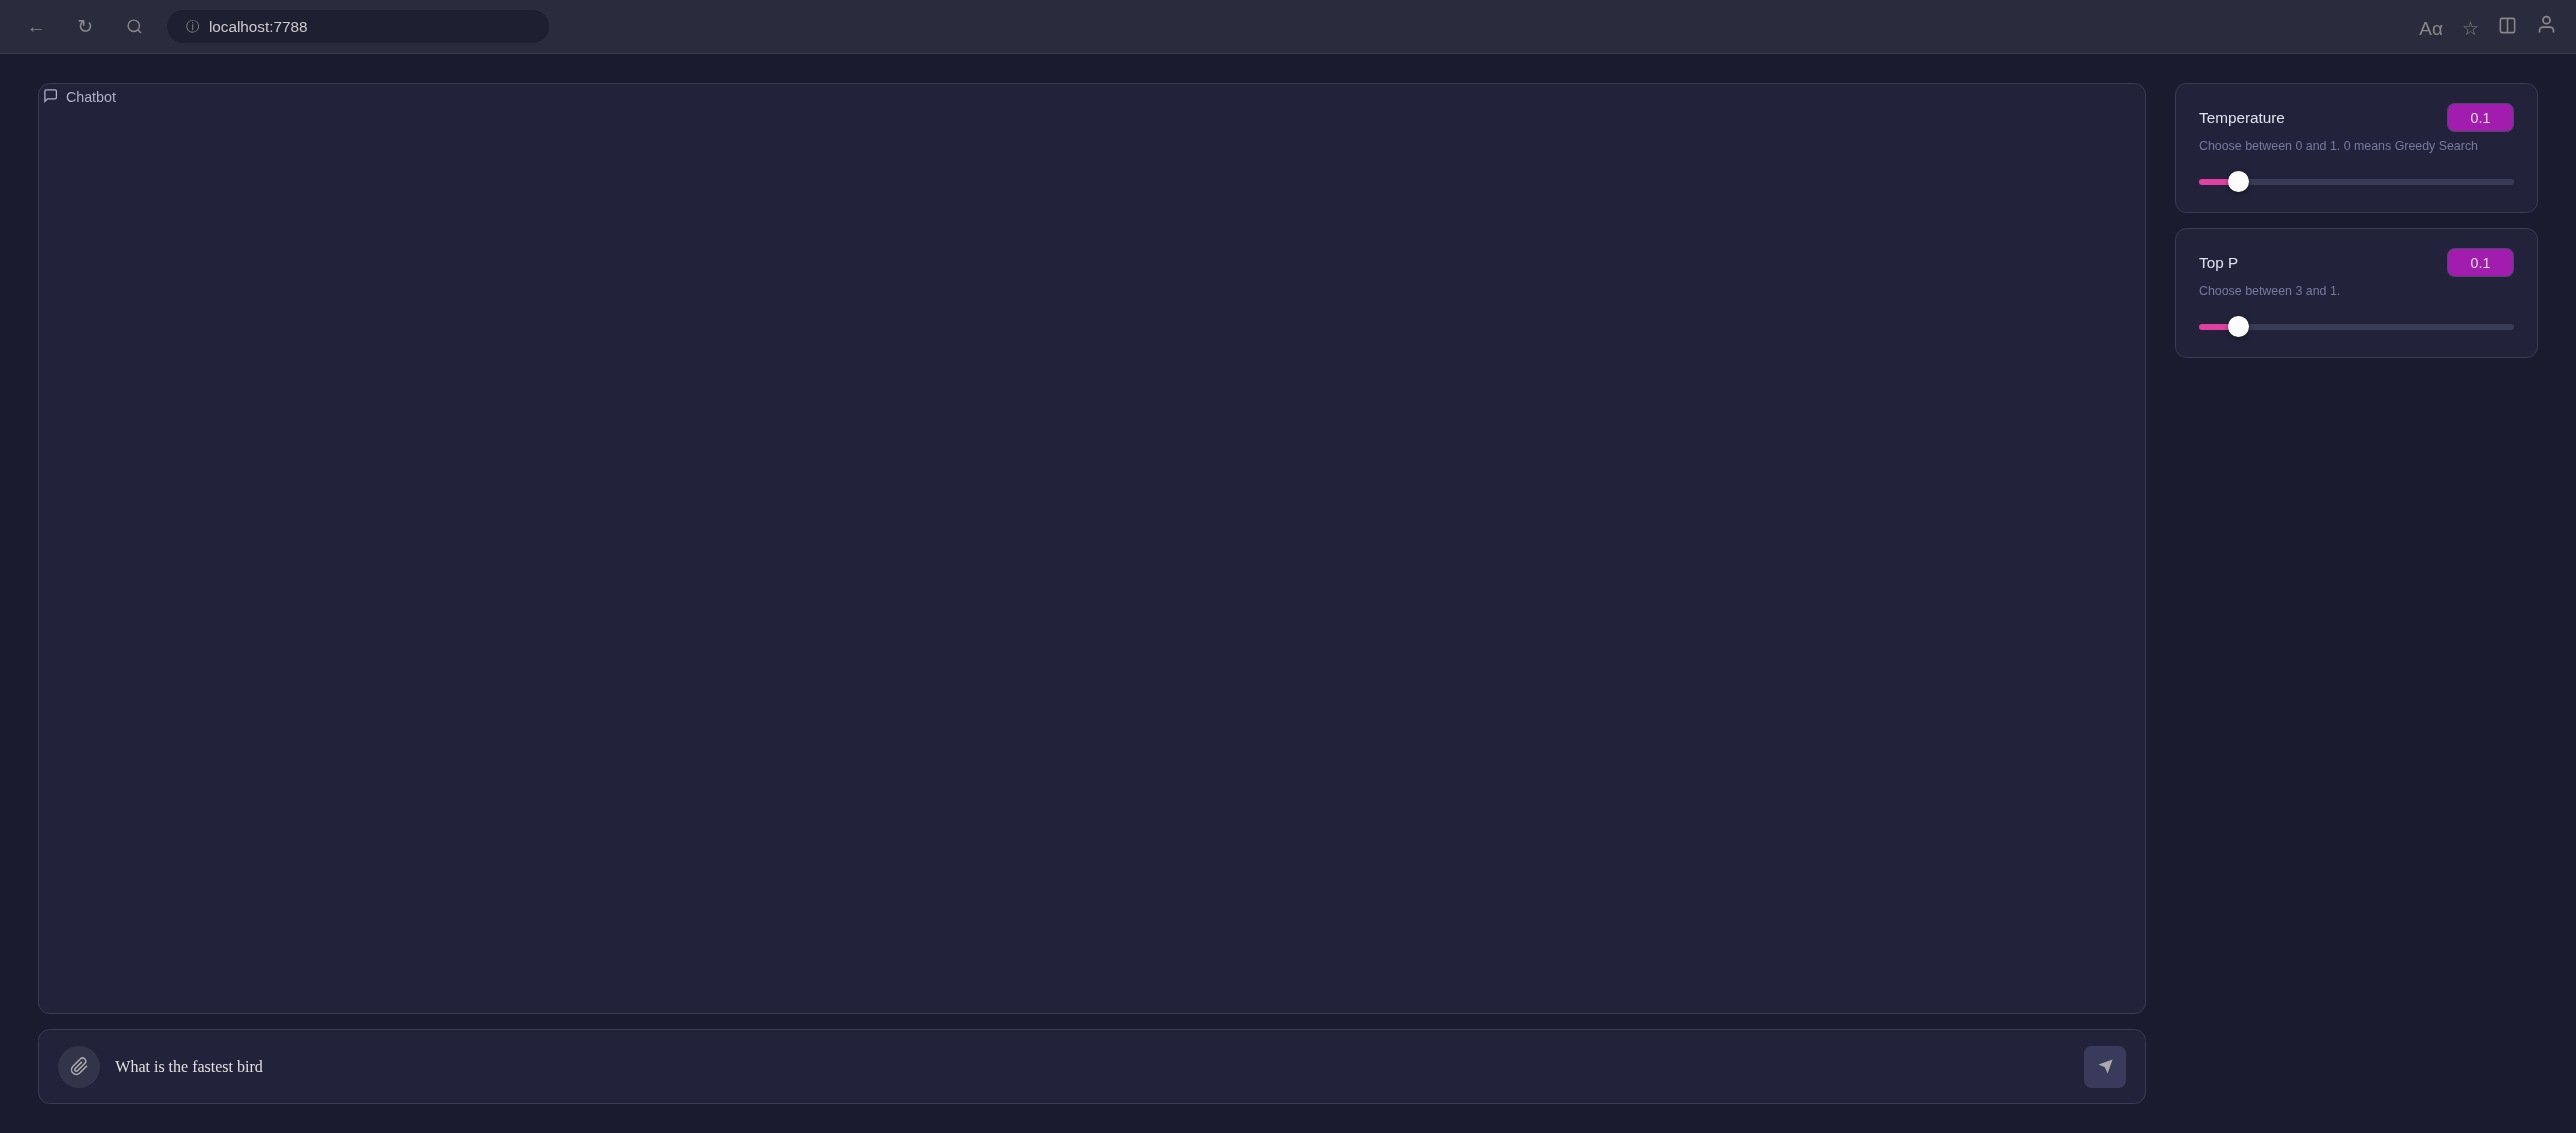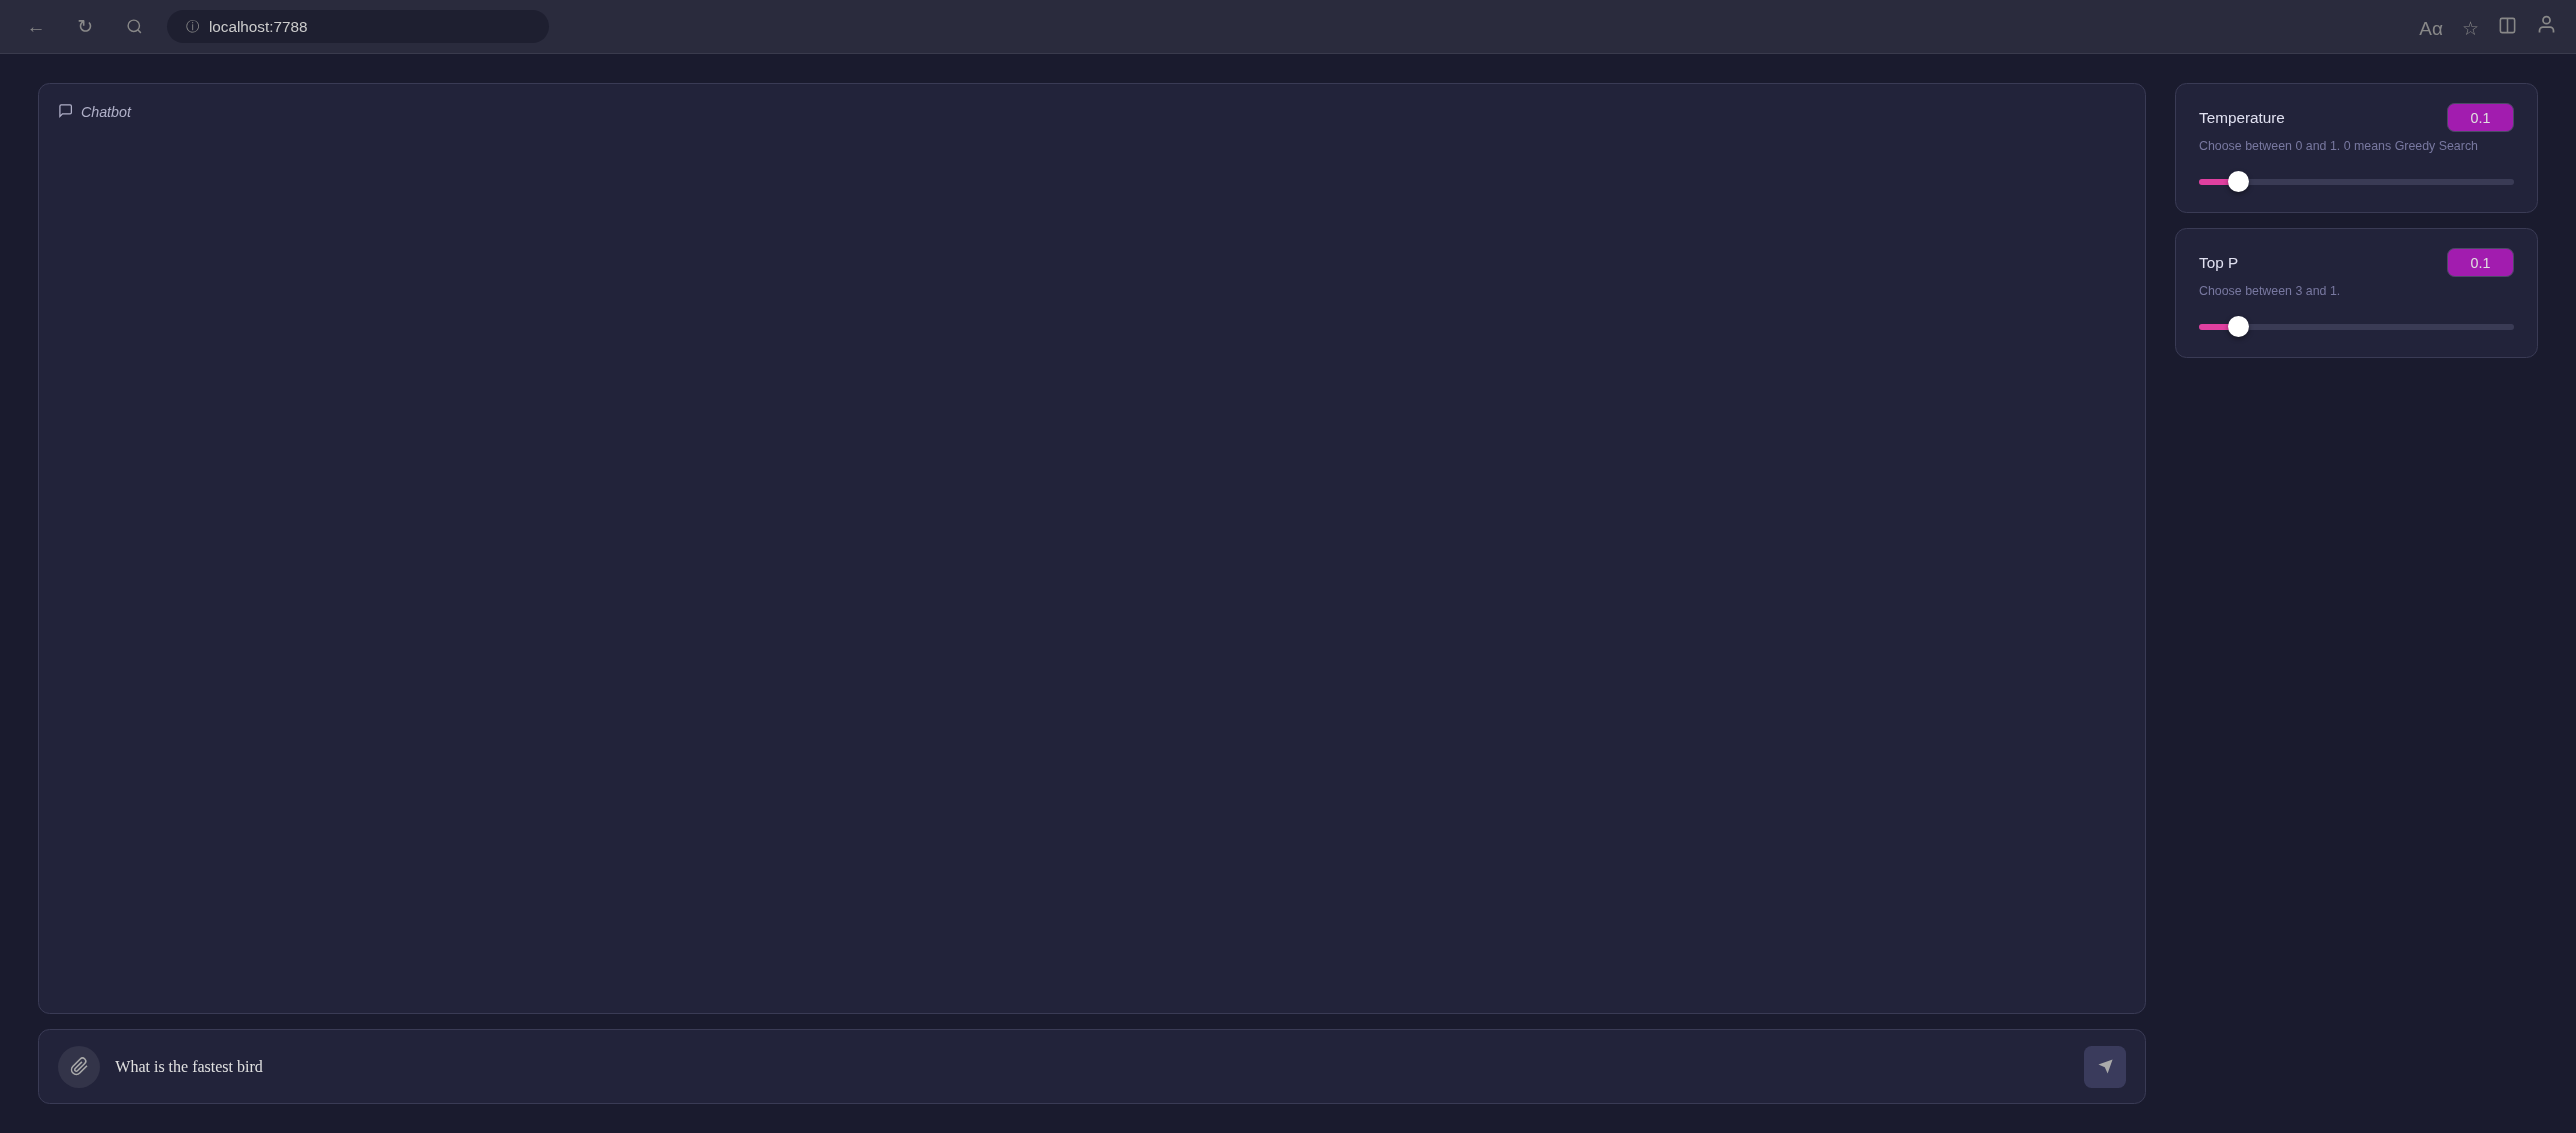--- a/index.html
+++ b/index.html
@@ -91,22 +91,21 @@
       flex-direction: column;
       gap: 15.3px;
     }
 
     .chat-window {
       flex: 1;
       background: #22233a;
       border-radius: 11.5px;
       border: 1px solid #3a3b55;
       position: relative;
-      padding: 19px;
-      font-style: italic;
+      padding: 4px;
     }
 
     .chat-window-header {
       display: flex;
       align-items: center;
       gap: 7.6px;
       color: #b0b0c8;
       font-size: 14.3px;
     }
 

